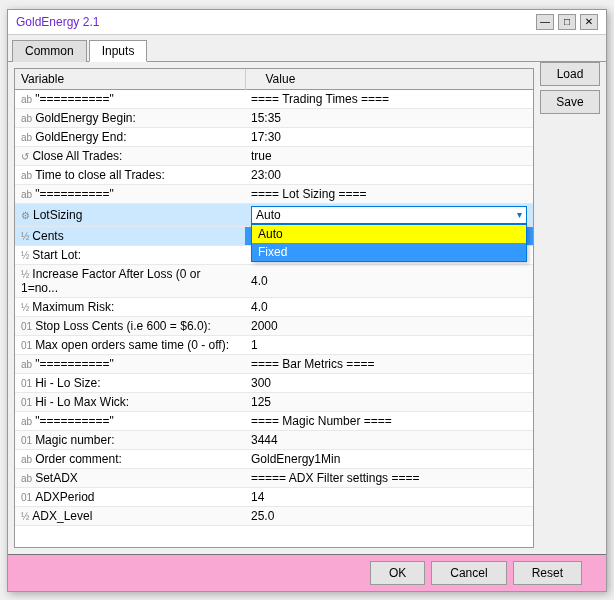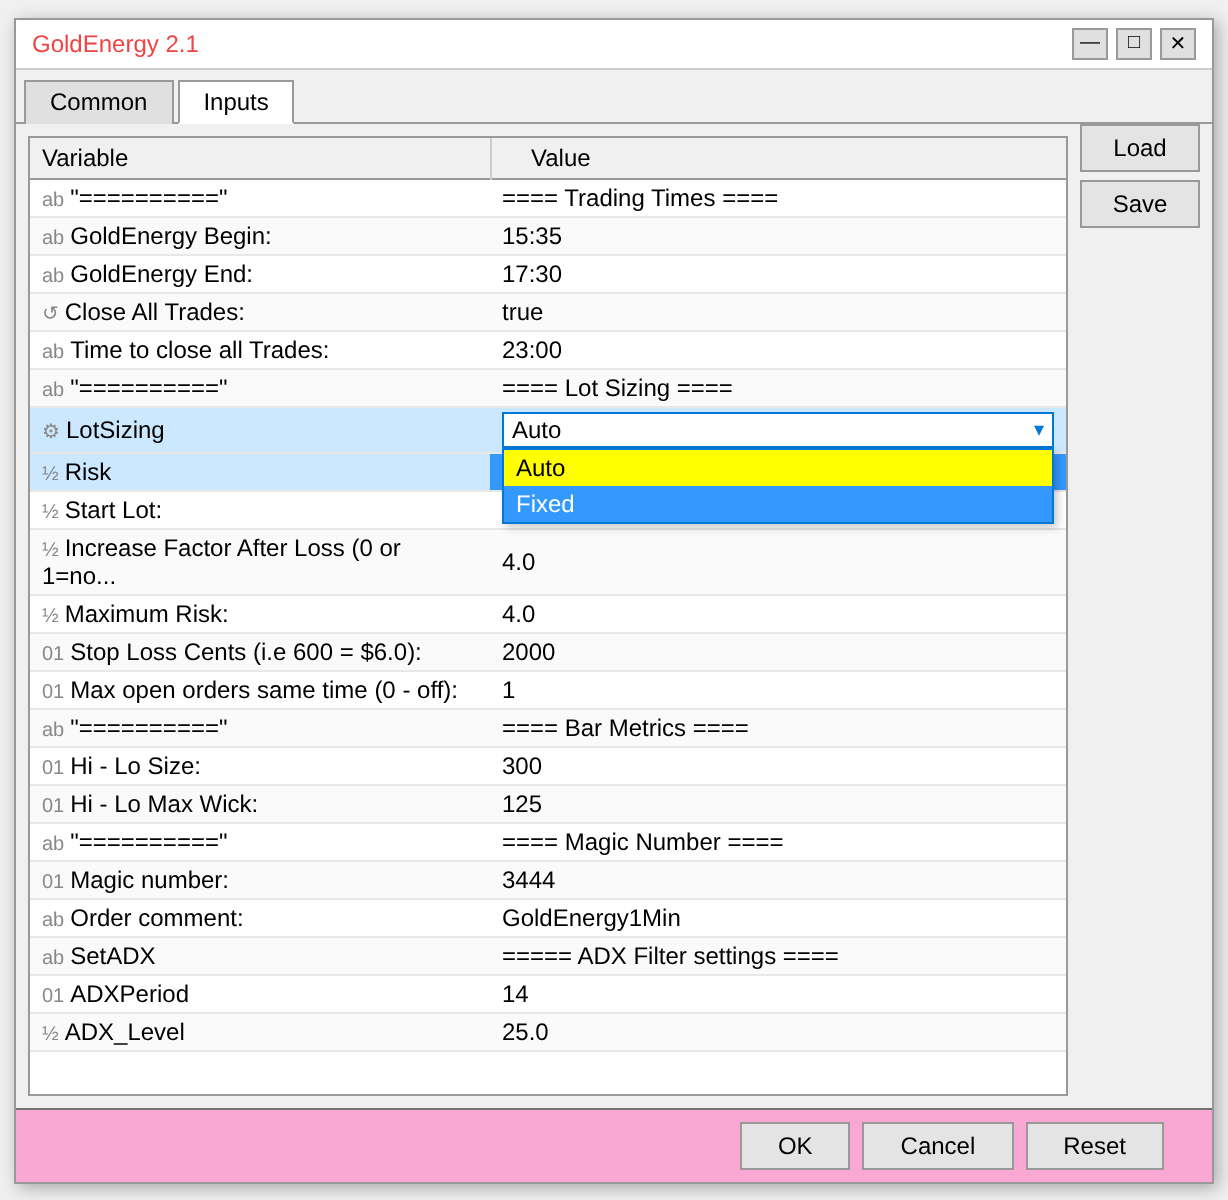--- a/index.html
+++ b/index.html
@@ -24,21 +24,21 @@
       background: #fff;
       border-bottom: 1px solid #ccc;
       padding: 4px 8px;
       display: flex;
       align-items: center;
       justify-content: space-between;
     }
     .title-bar-title {
       font-size: 12px;
       font-weight: normal;
-      color: #ef4444;
+      color: #6d28d9;
     }
     .title-bar-controls {
       display: flex;
       gap: 4px;
     }
     .title-btn {
       width: 18px;
       height: 16px;
       background: #e0e0e0;
       border: 1px solid #999;
@@ -222,21 +222,21 @@
                       <span style="color: rgb(0, 120, 215); font-size: 10px;">▾</span>
                     </div>
                     <div style="position: absolute; top: 18px; left: 0px; width: 100%; border: 1px solid rgb(0, 120, 215); background: rgb(255, 255, 255); z-index: 10; box-shadow: rgba(0, 0, 0, 0.2) 2px 2px 4px;">
                       <div style="padding: 2px 6px; cursor: pointer; background: rgb(255, 255, 0); color: rgb(0, 0, 0);">Auto</div>
                       <div style="padding: 2px 6px; cursor: pointer; background: rgb(51, 153, 255); color: rgb(255, 255, 255);">Fixed</div>
                     </div>
                   </div>
                 </td>
               </tr>
               <tr style="background: rgb(204, 232, 255);">
-                <td><span class="type-icon" style="font-size: 10px; color: rgb(136, 136, 136);">½</span><span>Risk</span></td>
+                <td><span class="type-icon" style="font-size: 10px; color: rgb(136, 136, 136);">½</span><span>Cents</span></td>
                 <td style="background: rgb(51, 153, 255); color: rgb(255, 255, 255);"><span>Auto</span></td>
               </tr>
               <tr>
                 <td><span class="type-icon" style="font-size: 10px; color: rgb(136, 136, 136);">½</span><span>Start Lot:</span></td>
                 <td>0.1</td>
               </tr>
               <tr>
                 <td><span class="type-icon" style="font-size: 10px; color: rgb(136, 136, 136);">½</span><span>Increase Factor After Loss (0 or 1=no...</span></td>
                 <td>4.0</td>
               </tr>

